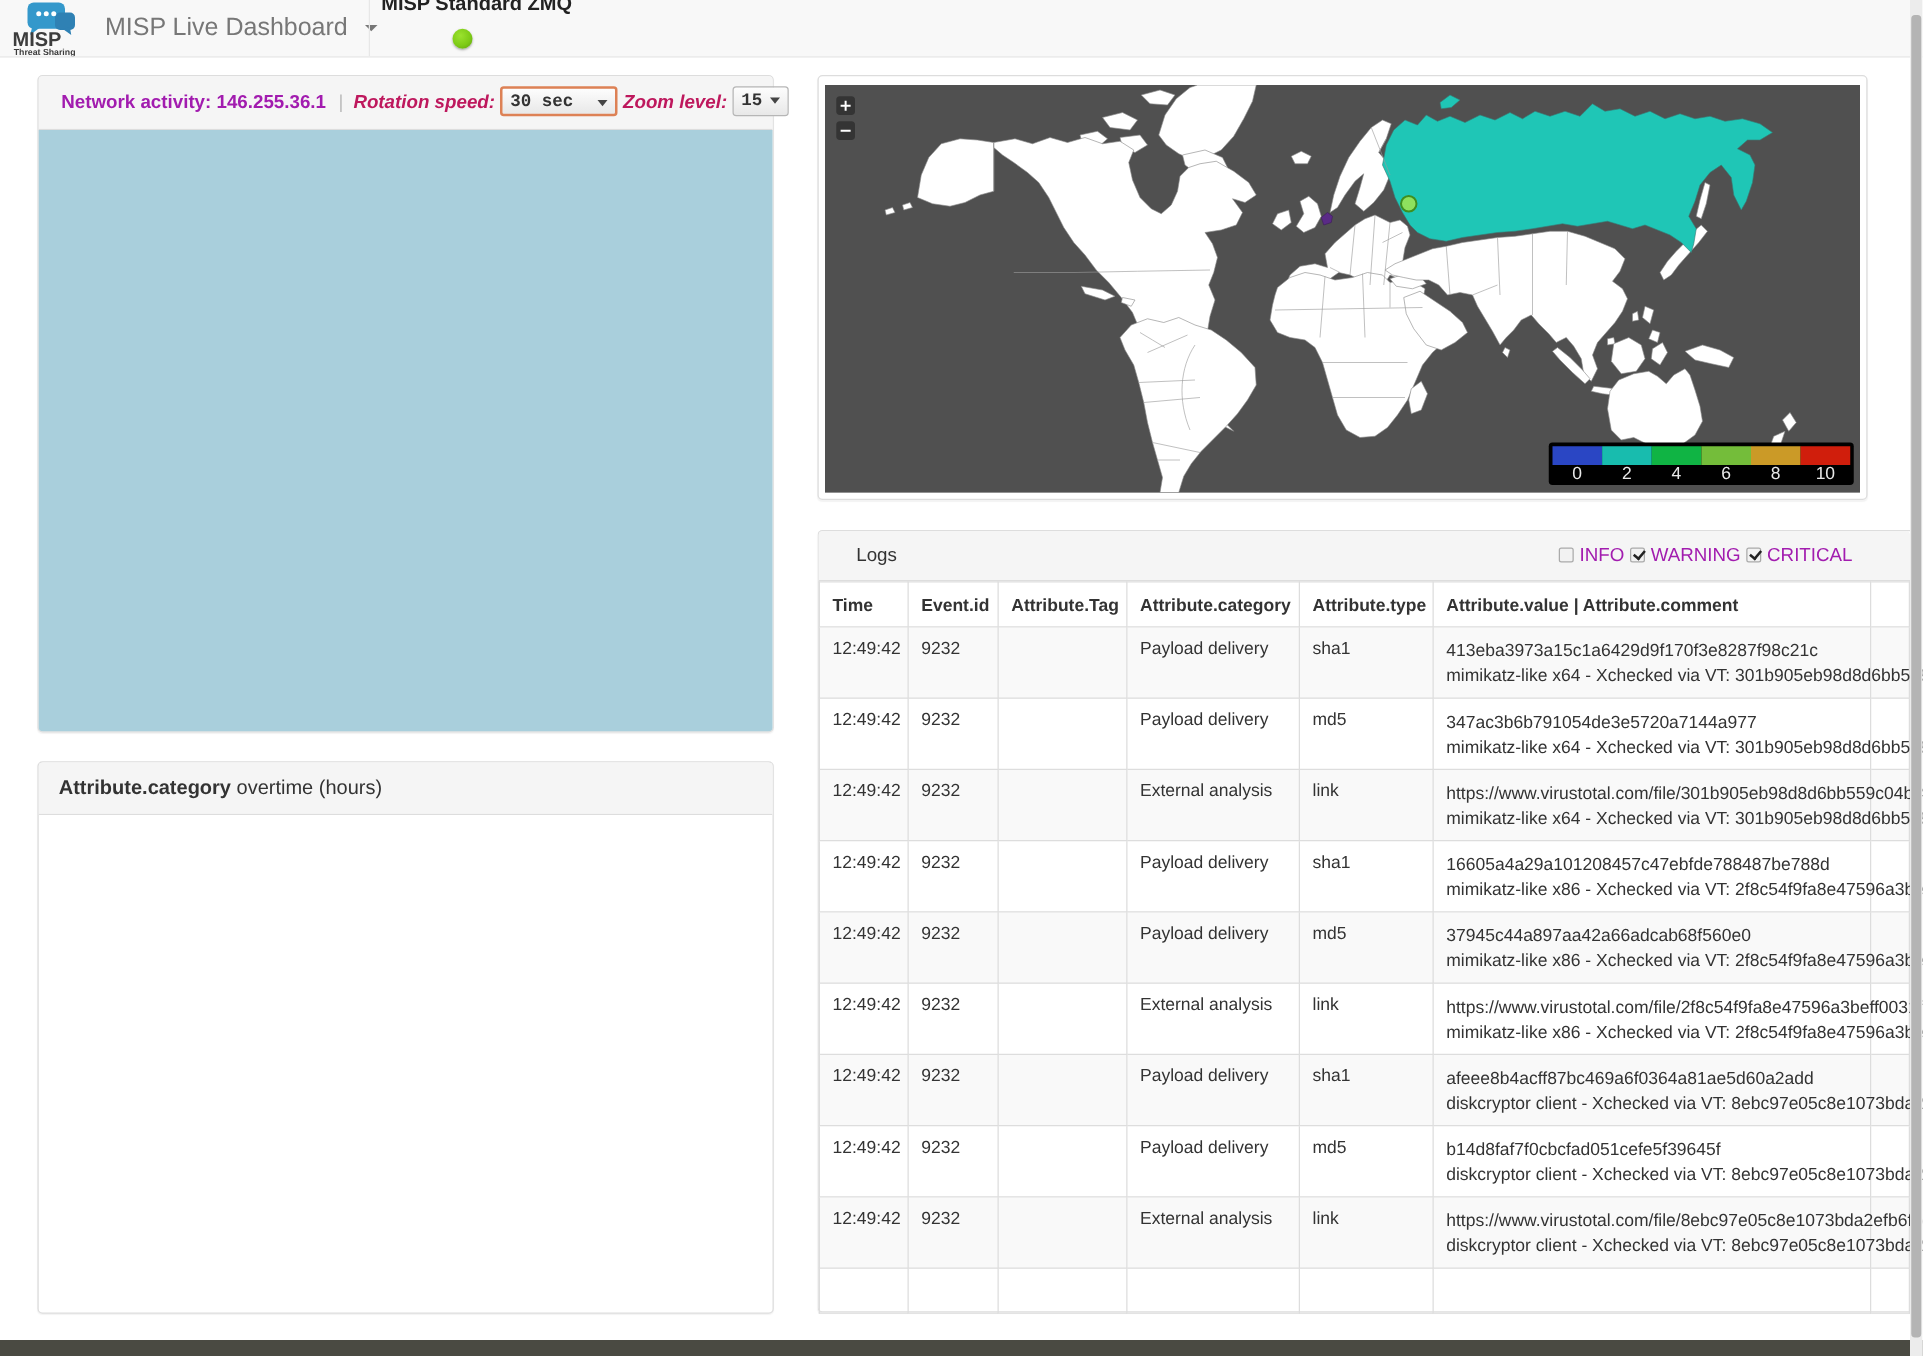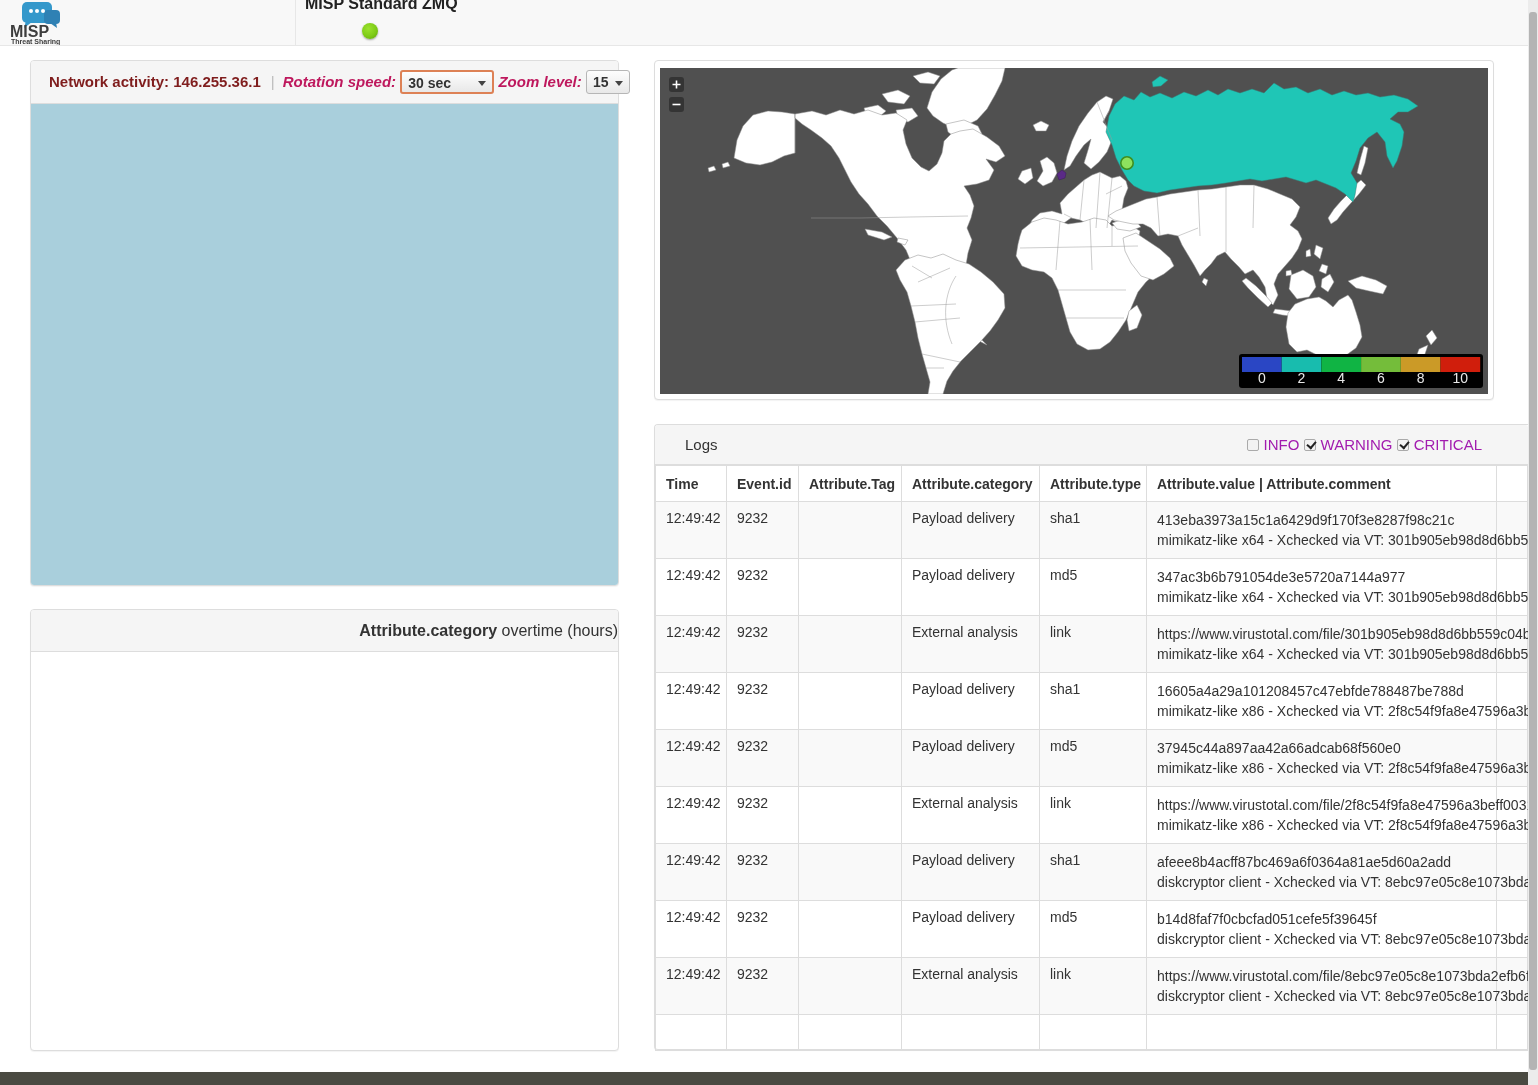--- a/index.html
+++ b/index.html
@@ -24,34 +24,34 @@
   box-shadow:0 1px 2px rgba(0,0,0,0.35); }
 
 
 .panel { position:absolute; background:#fff; border:1px solid #ddd; border-radius:4px;
   box-shadow:0 1px 1px rgba(0,0,0,0.05); }
 .panel-heading { background:#f5f5f5; border-bottom:1px solid #ddd;
   border-radius:3px 3px 0 0; color:#333; }
 
 #p-map { left:30px; top:60px; width:589px; height:526px; }
 #p-map .panel-heading { height:43px; line-height:42px; font-size:15px; padding-left:18px; white-space:nowrap; }
-#hdr-blue { color:#7f1d1d; font-weight:bold; }
+#hdr-blue { color:#a21caf; font-weight:bold; }
 #hdr-sep { color:#bbb; margin:0 8px 0 10px; }
 .hdr-lbl { font-weight:bold; font-style:italic; color:#be185d; }
 .sel { display:inline-block; height:24px; line-height:22px; background:linear-gradient(#fdfdfd,#e8e8e8);
   border:1px solid #b6b6b6; border-radius:3px; font-size:14px; font-weight:bold; color:#333;
-  padding:0 6px; vertical-align:middle; position:relative; top:-1px;}
+  padding:0 6px; vertical-align:middle; position:relative; top:-1px;font-family:Liberation Mono, monospace;}
 .sel .arr { display:inline-block; width:0; height:0; border-left:4px solid transparent;
   border-right:4px solid transparent; border-top:5px solid #444; margin-left:6px; vertical-align:1px;}
 #sel1 { width:94px; border:2px solid #dd8155; }
 #osmmap { position:absolute; left:0; top:43px; width:587px; height:481px; overflow:hidden;
   border-radius:0 0 3px 3px; background:#a9cfdc; }
 
 #p-chart { left:30px; top:609px; width:589px; height:442px; }
-#p-chart .panel-heading { height:42px; line-height:41px; font-size:16px; padding-left:16px;text-align:right; }
+#p-chart .panel-heading { height:42px; line-height:41px; font-size:16px; padding-left:16px; }
 #chartbody { position:absolute; left:0; top:42px; width:587px; height:398px; }
 
 #p-wmap { left:654px; top:60px; width:840px; height:340px; padding:6px; }
 #wmap { position:absolute; left:5px; top:7px; width:828px; height:326px; background:#505050; }
 
 #p-logs { left:654px; top:424px; width:874px; height:626px; border-right:none; border-radius:4px 0 0 4px;}
 #p-logs .panel-heading { height:40px; line-height:39px; font-size:15px; padding-left:30px; }
 #logchecks { position:absolute; right:46px; top:0; height:40px; line-height:40px; font-size:15px; color:#a21caf; }
 .cb { display:inline-block; width:12px; height:12px; border:1px solid #aaa; border-radius:2px;
   background:#f2f2f2; vertical-align:-1px; margin-right:5px; position:relative; }
@@ -79,20 +79,21 @@
       <rect x="12" y="1" width="30" height="21" rx="5" fill="#3498cb"></rect>
       <path d="M16 20 L14 27 L22 21 Z" fill="#3498cb"></path>
       <rect x="34" y="9" width="16" height="14" rx="4" fill="#2f81b4"></rect>
       <path d="M46 21 L47 27 L40 22 Z" fill="#2f81b4"></path>
       <circle cx="21" cy="10" r="2" fill="#fff"></circle>
         <circle cx="27" cy="10" r="2" fill="#fff"></circle>
         <circle cx="33" cy="10" r="2" fill="#fff"></circle>
       <text x="0" y="36" font-size="16" font-weight="bold" fill="#3d3d3d" font-family="Liberation Sans">MISP</text>
       <text x="1" y="43" font-size="7" font-weight="bold" fill="#3d3d3d" font-family="Liberation Sans">Threat Sharing</text>
     </svg>
+    <div id="nav-title">MISP Live Dashboard <span class="caret"></span></div>
     <div id="nav-divider"></div>
     <div id="zmq-label">MISP Standard ZMQ</div>
     <div id="zmq-dot"></div>
   </div>
 
   <div class="panel" id="p-map">
     <div class="panel-heading"><span id="hdr-blue">Network activity: 146.255.36.1</span><span id="hdr-sep">|</span><span class="hdr-lbl">Rotation speed:</span>
       <span class="sel" id="sel1">30 sec<span class="arr" style="float:right;margin-top:9px"></span></span>
       <span class="hdr-lbl" style="margin-left:0">Zoom level:</span>
       <span class="sel">15<span class="arr"></span></span>

